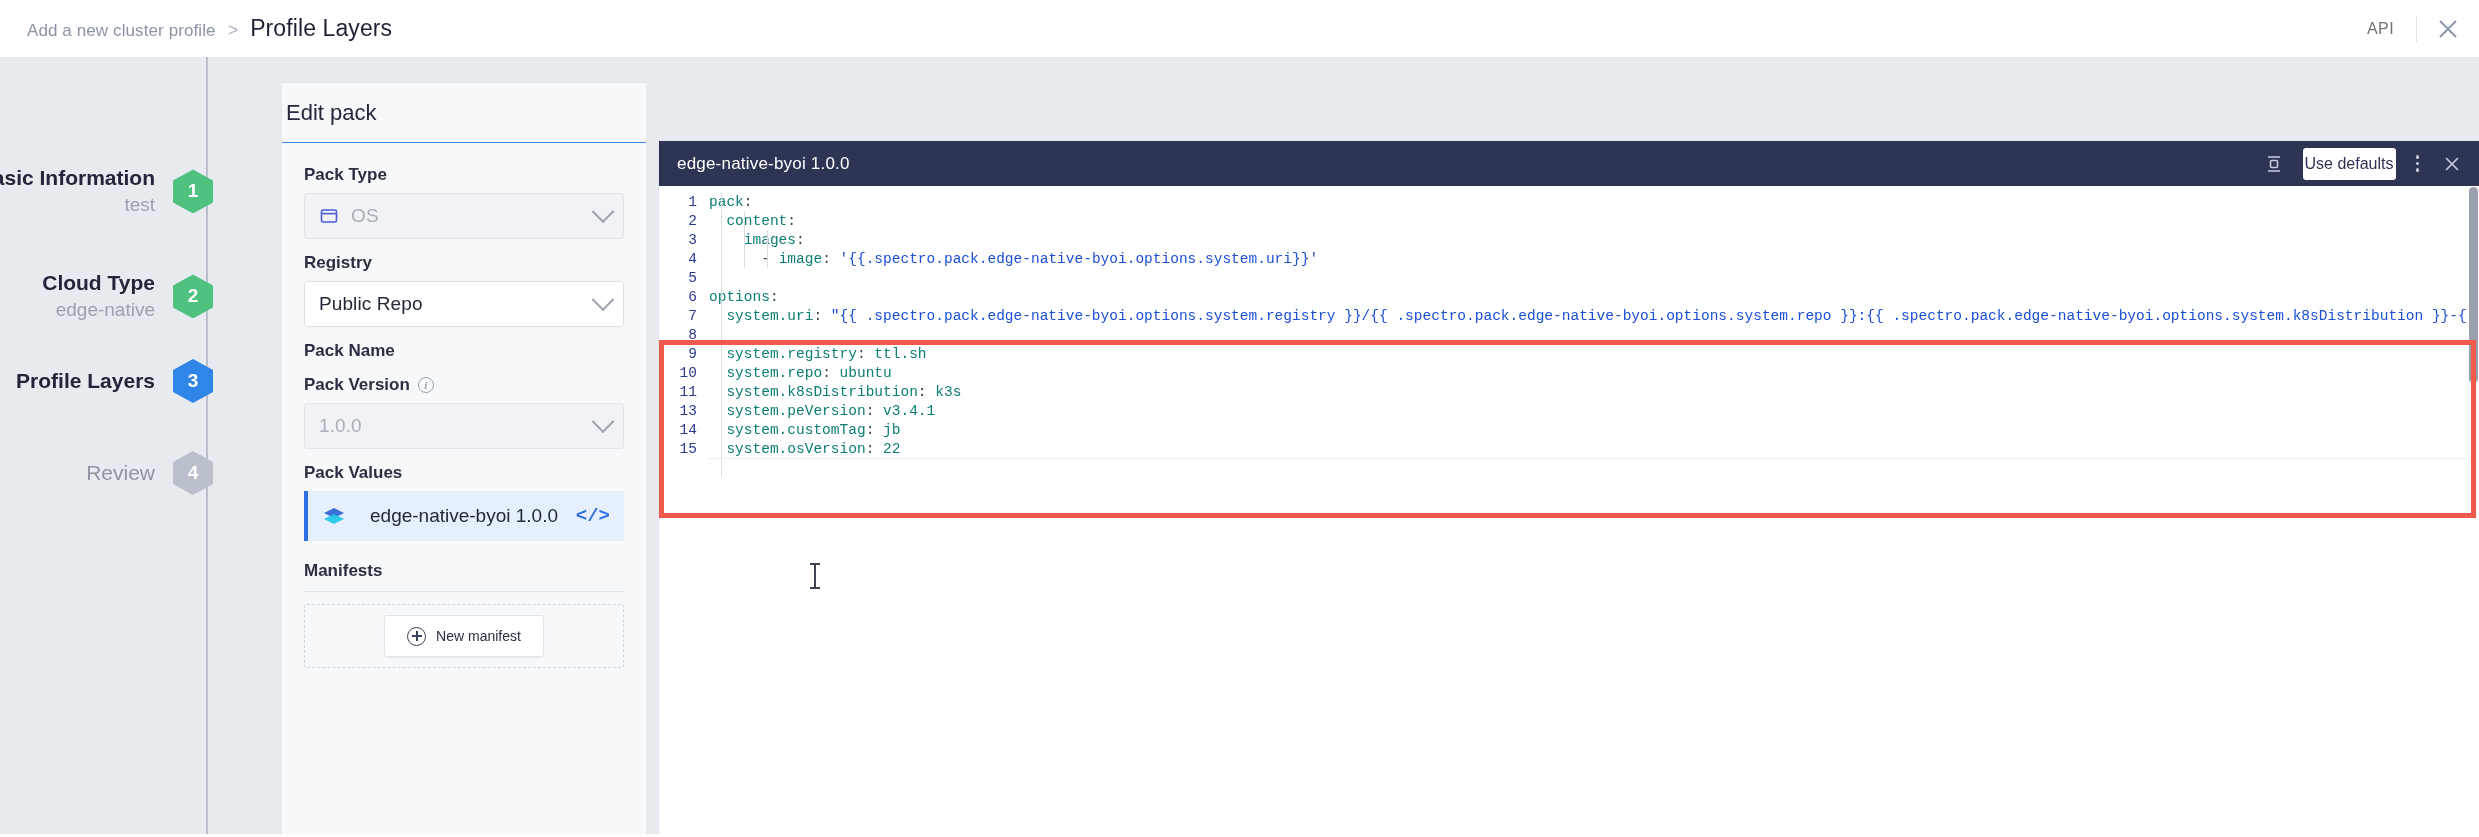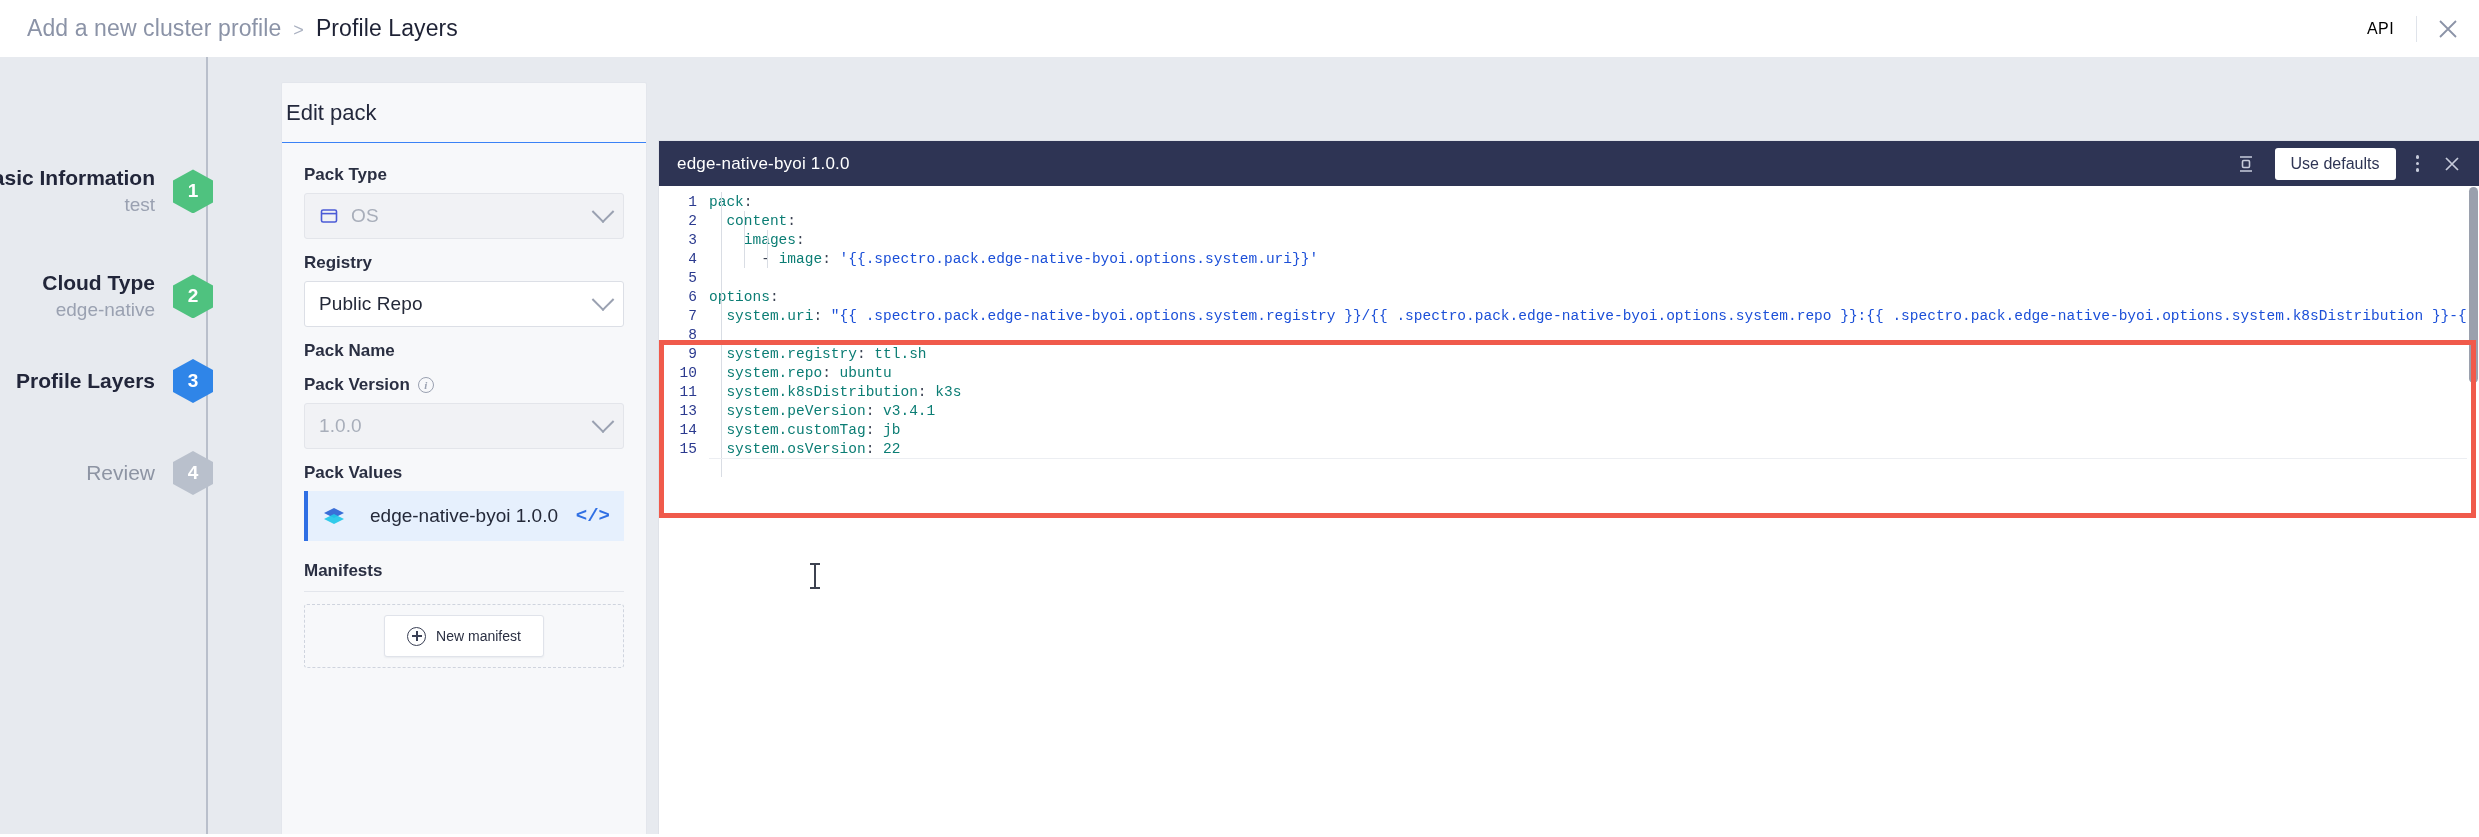--- a/index.html
+++ b/index.html
@@ -18,34 +18,34 @@
     background: #ffffff;
     display: flex; align-items: center;
     z-index: 30;
   }
   .breadcrumb {
     display: flex; align-items: baseline;
     margin-left: 27px;
     gap: 12px;
   }
   .crumb-muted {
-    font-size: 23px; color: #8b93a7; font-weight: 400;
+    font-size: 17px; color: #8b93a7; font-weight: 400;
     letter-spacing: .1px;
   }
   .crumb-sep { font-size: 18px; color: #a9b0c0; }
   .crumb-current {
     font-size: 23px; color: #1e2235; font-weight: 400;
     letter-spacing: .1px;
   }
   .topbar-right {
     margin-left: auto; display: flex; align-items: center;
     height: 100%;
   }
   .api-link {
-    font-size: 16px; color: #000000; letter-spacing: .4px;
+    font-size: 16px; color: #737373; letter-spacing: .4px;
     padding: 0 22px; cursor: pointer;
   }
   .topbar-div { width: 1px; height: 26px; background: #dfe3ea; }
   .close-x {
     width: 62px; height: 57px;
     display: flex; align-items: center; justify-content: center;
     cursor: pointer;
   }
   .close-x svg { display: block; }
 
@@ -190,21 +190,21 @@
   .editor-head-right {
     margin-left: auto; display: flex; align-items: center; gap: 16px;
   }
   .icon-btn {
     width: 26px; height: 26px; display: flex;
     align-items: center; justify-content: center; cursor: pointer;
   }
   .btn-usedefaults {
     background: #ffffff; color: #2e3454;
     font-size: 16px; border-radius: 3px;
-    padding: 7px 16px; cursor: pointer; white-space: nowrap;
+    padding: 7px 2px; cursor: pointer; white-space: nowrap;
   }
   .kebab { display: flex; flex-direction: column; gap: 3px; cursor: pointer; padding: 4px; }
   .kebab i { width: 3.5px; height: 3.5px; border-radius: 50%; background: #c7cbdb; display: block; }
 
   .code-area {
     position: relative;
     height: 709px; background: #ffffff; overflow: hidden;
   }
   .code-scroll { position: relative; }
   .codeline {

